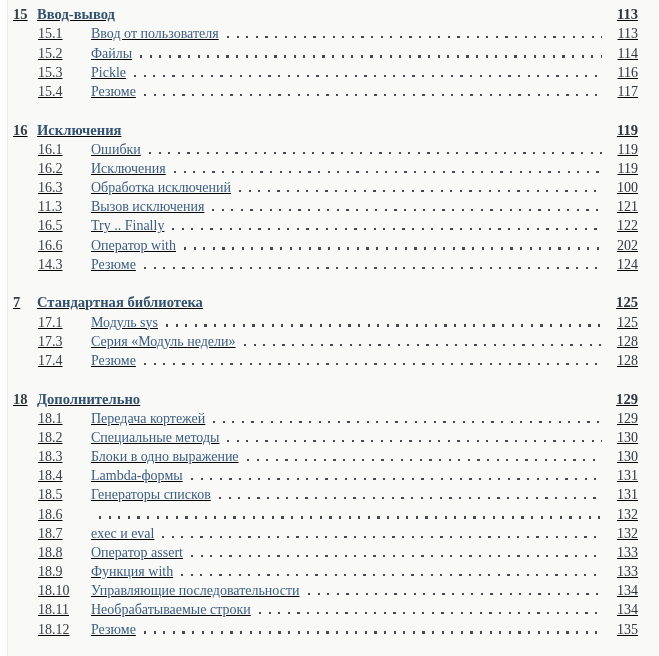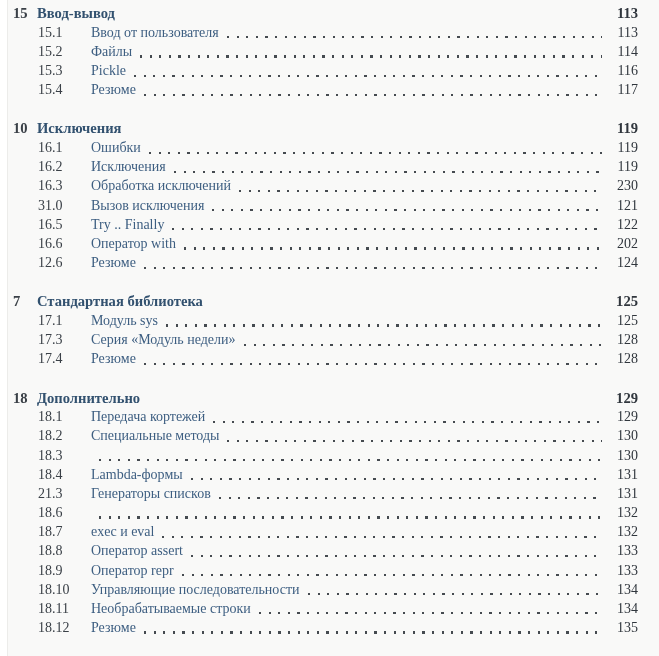--- a/index.html
+++ b/index.html
@@ -19,24 +19,25 @@
     box-sizing: border-box;
   }
   .toc {
     padding: 4px 21px 0 5px;
   }
   .chapter { margin-top: 19.5px; }
   .chapter:first-child { margin-top: 0; }
 
   .row {
     display: flex;
-    align-items: center;
+    align-items: flex-end;
     height: 19.18px;
     font-size: 14px;
     white-space: nowrap;
+    text-decoration: underline;
   }
   .row.heading {
     font-weight: bold;
     font-size: 14.6px;
   }
   .chnum {
     width: 24px;
     flex: 0 0 auto;
     color: var(--num, #3a4047);
   }
@@ -106,63 +107,63 @@
         </div>
         <div class="row entry">
           <span class="secnum">15.4</span>
           <span class="sectitle">Резюме</span>
           <span class="leader"></span>
           <span class="pagecol">117</span>
         </div>
       </section>
       <section class="chapter">
         <div class="row heading">
-          <span class="chnum">10</span>
+          <span class="chnum">16</span>
           <span class="chtitle">Исключения</span>
           <span class="spacer"></span>
           <span class="pagecol">119</span>
         </div>
         <div class="row entry">
           <span class="secnum">16.1</span>
           <span class="sectitle">Ошибки</span>
           <span class="leader"></span>
           <span class="pagecol">119</span>
         </div>
         <div class="row entry">
           <span class="secnum">16.2</span>
           <span class="sectitle">Исключения</span>
           <span class="leader"></span>
           <span class="pagecol">119</span>
         </div>
         <div class="row entry">
           <span class="secnum">16.3</span>
           <span class="sectitle">Обработка исключений</span>
           <span class="leader"></span>
-          <span class="pagecol">230</span>
-        </div>
-        <div class="row entry">
-          <span class="secnum">31.0</span>
+          <span class="pagecol">100</span>
+        </div>
+        <div class="row entry">
+          <span class="secnum">11.3</span>
           <span class="sectitle">Вызов исключения</span>
           <span class="leader"></span>
           <span class="pagecol">121</span>
         </div>
         <div class="row entry">
           <span class="secnum">16.5</span>
           <span class="sectitle">Try .. Finally</span>
           <span class="leader"></span>
           <span class="pagecol">122</span>
         </div>
         <div class="row entry">
           <span class="secnum">16.6</span>
           <span class="sectitle">Оператор with</span>
           <span class="leader"></span>
           <span class="pagecol">202</span>
         </div>
         <div class="row entry">
-          <span class="secnum">12.6</span>
+          <span class="secnum">14.3</span>
           <span class="sectitle">Резюме</span>
           <span class="leader"></span>
           <span class="pagecol">124</span>
         </div>
       </section>
       <section class="chapter">
         <div class="row heading">
           <span class="chnum">7</span>
           <span class="chtitle">Стандартная библиотека</span>
           <span class="spacer"></span>
@@ -201,31 +202,32 @@
           <span class="pagecol">129</span>
         </div>
         <div class="row entry">
           <span class="secnum">18.2</span>
           <span class="sectitle">Специальные методы</span>
           <span class="leader"></span>
           <span class="pagecol">130</span>
         </div>
         <div class="row entry">
           <span class="secnum">18.3</span>
+          <span class="sectitle">Блоки в одно выражение</span>
           <span class="leader"></span>
           <span class="pagecol">130</span>
         </div>
         <div class="row entry">
           <span class="secnum">18.4</span>
           <span class="sectitle">Lambda-формы</span>
           <span class="leader"></span>
           <span class="pagecol">131</span>
         </div>
         <div class="row entry">
-          <span class="secnum">21.3</span>
+          <span class="secnum">18.5</span>
           <span class="sectitle">Генераторы списков</span>
           <span class="leader"></span>
           <span class="pagecol">131</span>
         </div>
         <div class="row entry">
           <span class="secnum">18.6</span>
           <span class="leader"></span>
           <span class="pagecol">132</span>
         </div>
         <div class="row entry">
@@ -235,21 +237,21 @@
           <span class="pagecol">132</span>
         </div>
         <div class="row entry">
           <span class="secnum">18.8</span>
           <span class="sectitle">Оператор assert</span>
           <span class="leader"></span>
           <span class="pagecol">133</span>
         </div>
         <div class="row entry">
           <span class="secnum">18.9</span>
-          <span class="sectitle">Оператор repr</span>
+          <span class="sectitle">Функция with</span>
           <span class="leader"></span>
           <span class="pagecol">133</span>
         </div>
         <div class="row entry">
           <span class="secnum">18.10</span>
           <span class="sectitle">Управляющие последовательности</span>
           <span class="leader"></span>
           <span class="pagecol">134</span>
         </div>
         <div class="row entry">

